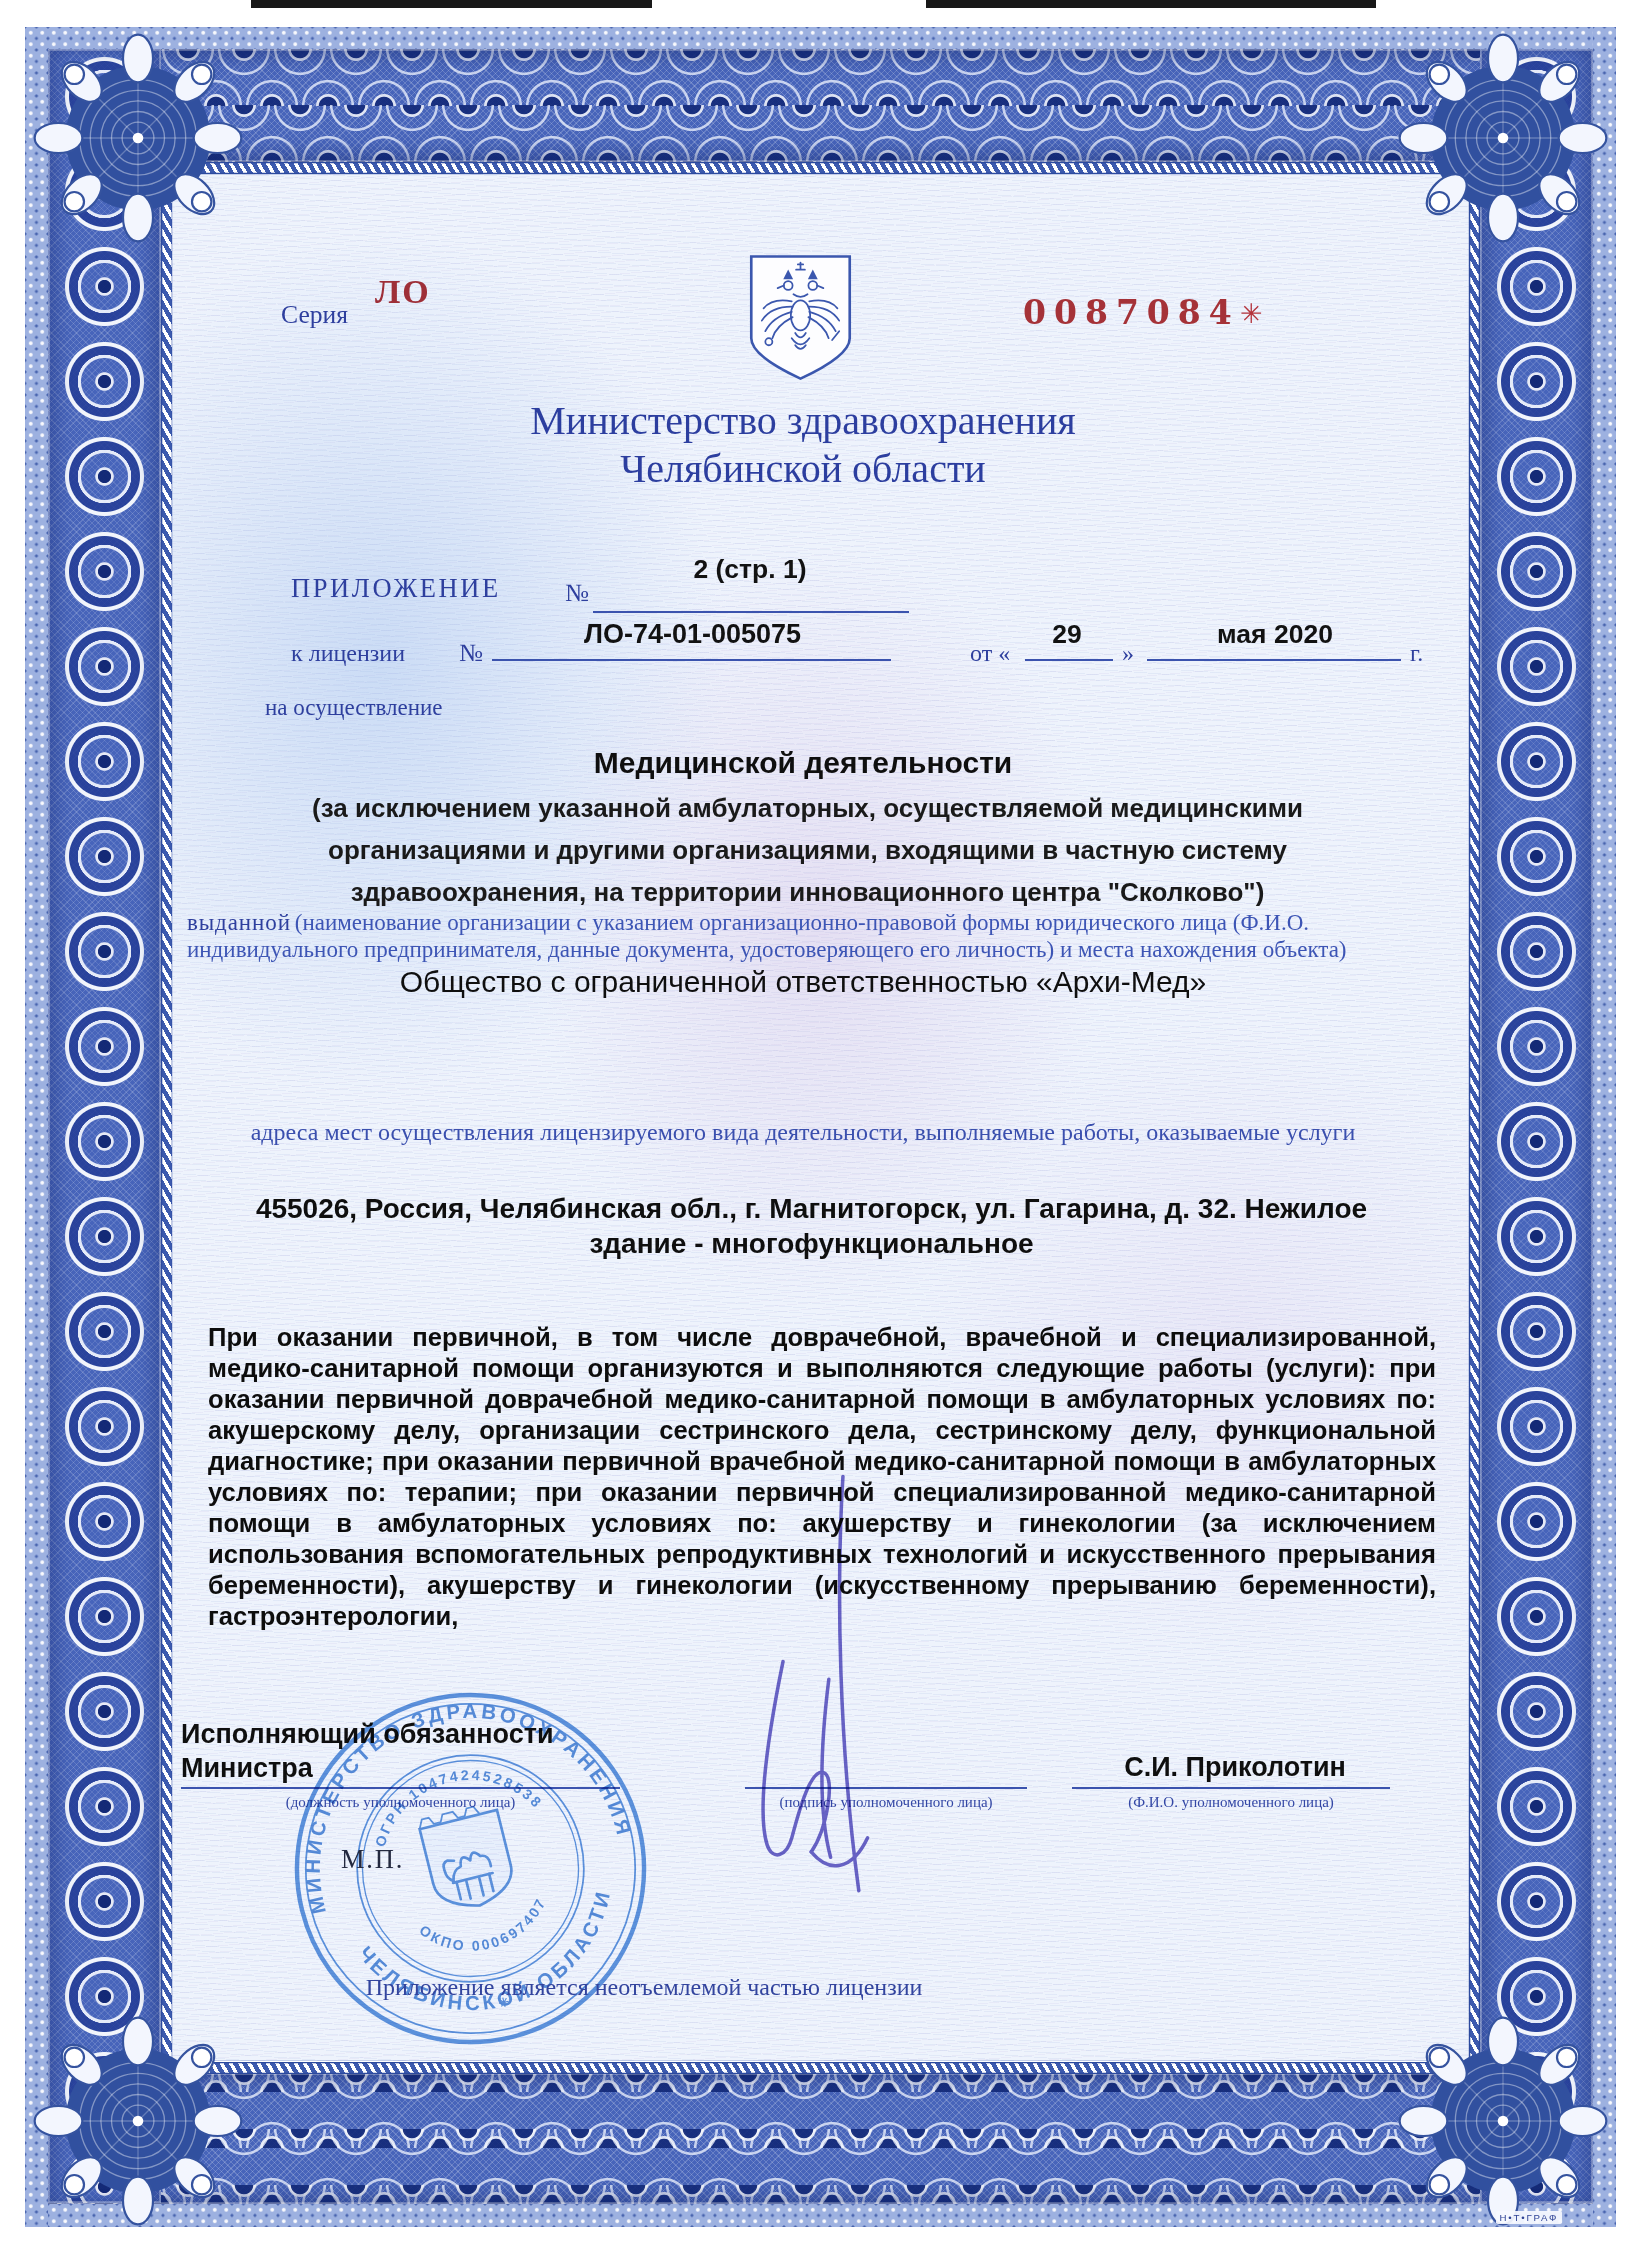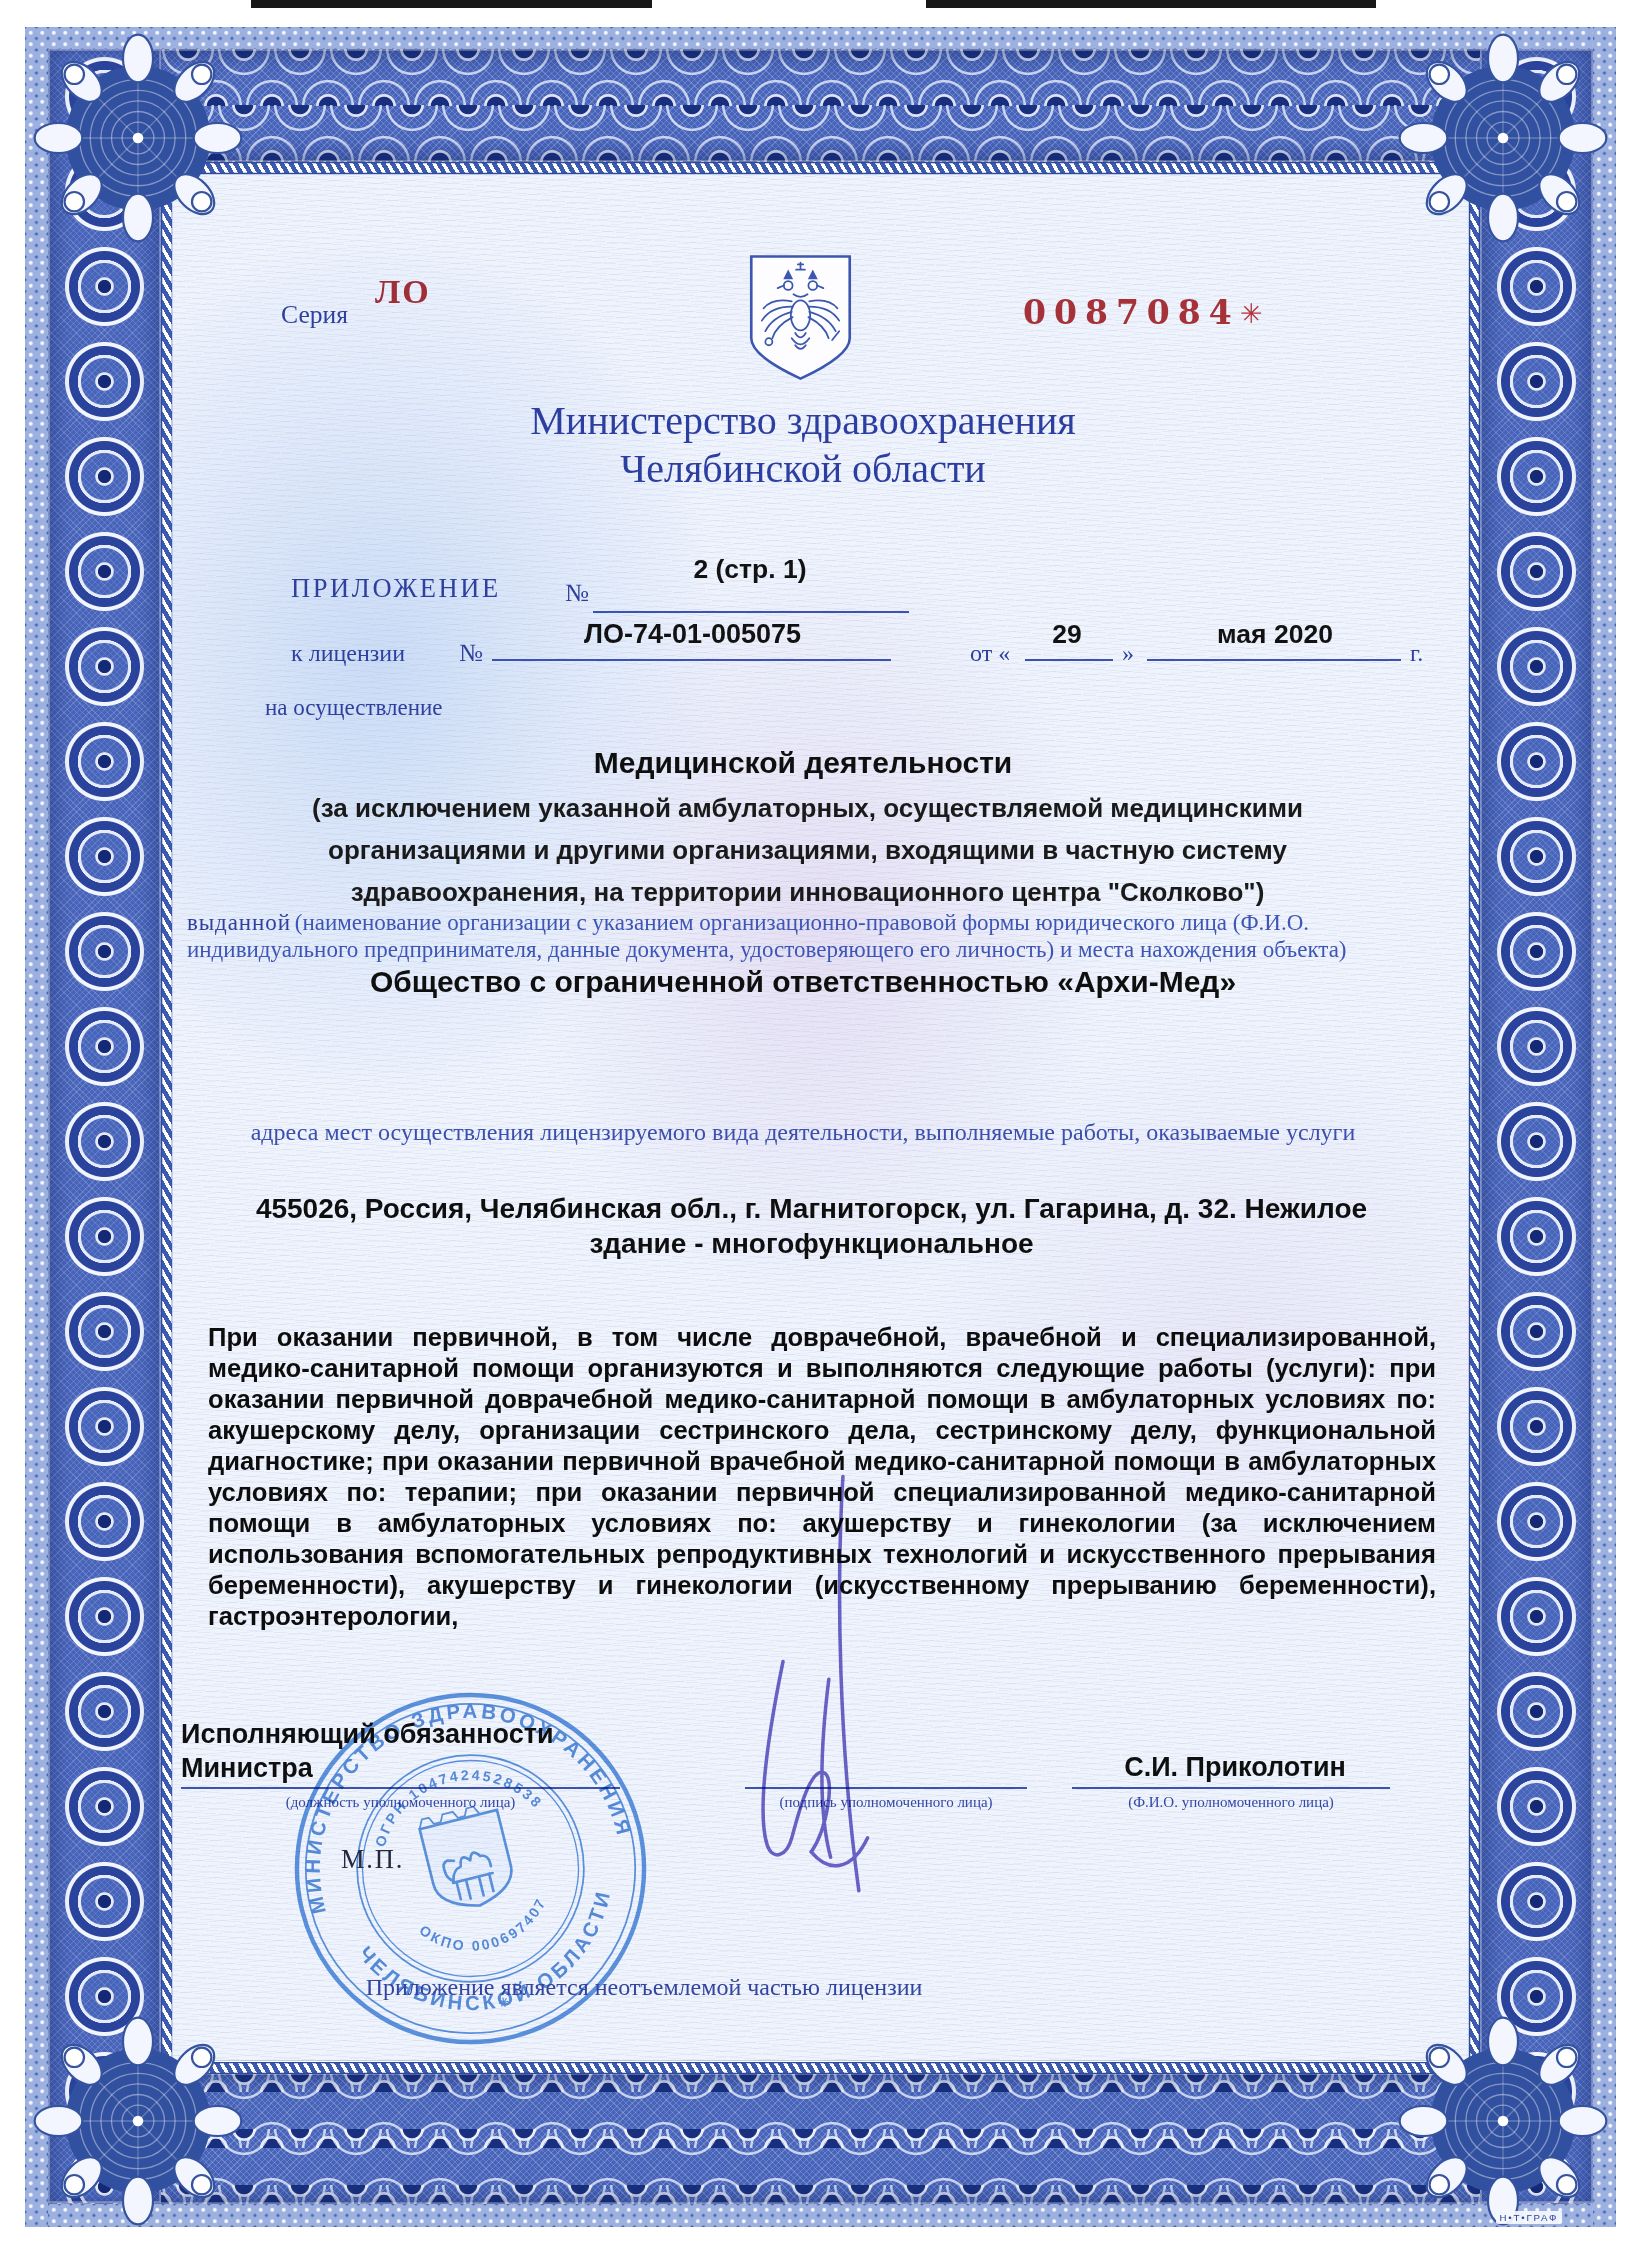--- a/index.html
+++ b/index.html
@@ -53,21 +53,21 @@
   .t-star{font-size:27px;color:#b4343c;}
   .t-title{font-size:40px;color:#2c3e9f;text-align:center;width:100%;}
   .t-caps{font-size:26.5px;letter-spacing:2.6px;}
   .t-label27{font-size:24px;}
   .bold-val{font-weight:bold;color:#121212;text-align:center;}
   .uline{position:absolute;height:1.8px;background:#3b53ae;}
   .t-head{font-weight:bold;color:#0f0f0f;font-size:30px;text-align:center;width:100%;}
   .t-note{font-weight:bold;color:#1a1a1a;font-size:26px;line-height:42px;text-align:center;width:100%;}
   .t-issued{font-size:23px;color:#2e3f9e;letter-spacing:0.9px;}
   .t-issued-note{font-size:23px;color:#3d55b5;line-height:26.5px;}
-  .t-org{font-weight:bold;color:#0f0f0f;font-size:30px;text-align:center;width:100%;}
+  .t-org{font-weight:normal;color:#0f0f0f;font-size:30px;text-align:center;width:100%;}
   .t-addr-cap{font-size:24px;color:#3a4fae;text-align:center;width:100%;}
   .t-addr{font-weight:bold;color:#0f0f0f;font-size:28px;line-height:35px;text-align:center;}
   .t-body{font-weight:bold;color:#0d0d0d;font-size:25.6px;line-height:31px;text-align:justify;text-align-last:left;}
   .t-sign{font-weight:bold;color:#0f0f0f;font-size:27px;line-height:34px;}
   .t-cap{font-size:15px;color:#3347a5;text-align:center;width:100%;}
   .t-mp{font-size:26.5px;color:#23293f;letter-spacing:1.8px;}
   .t-footer{font-size:24px;color:#32449e;text-align:center;width:100%;}
   .t-printer{font-size:9.7px;color:#2f4496;letter-spacing:1.8px;background:rgba(246,249,255,.92);padding:0.9px 3.5px;border-radius:1.8px;}
   .stamp{mix-blend-mode:multiply;}
   .stamp text{fill:#4f8ad8;font-family:"Liberation Sans",sans-serif;font-weight:bold;}

